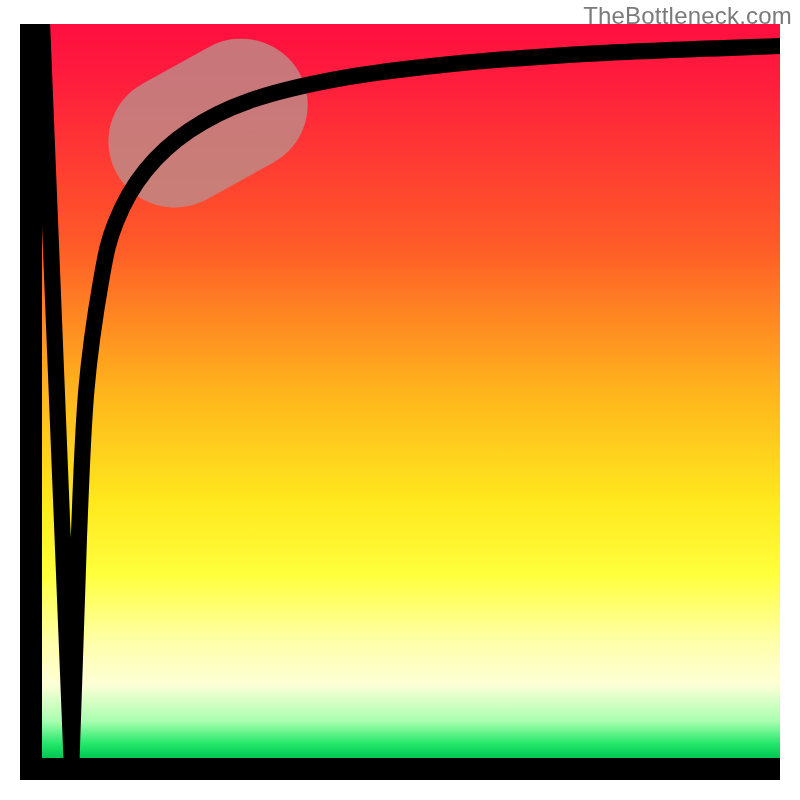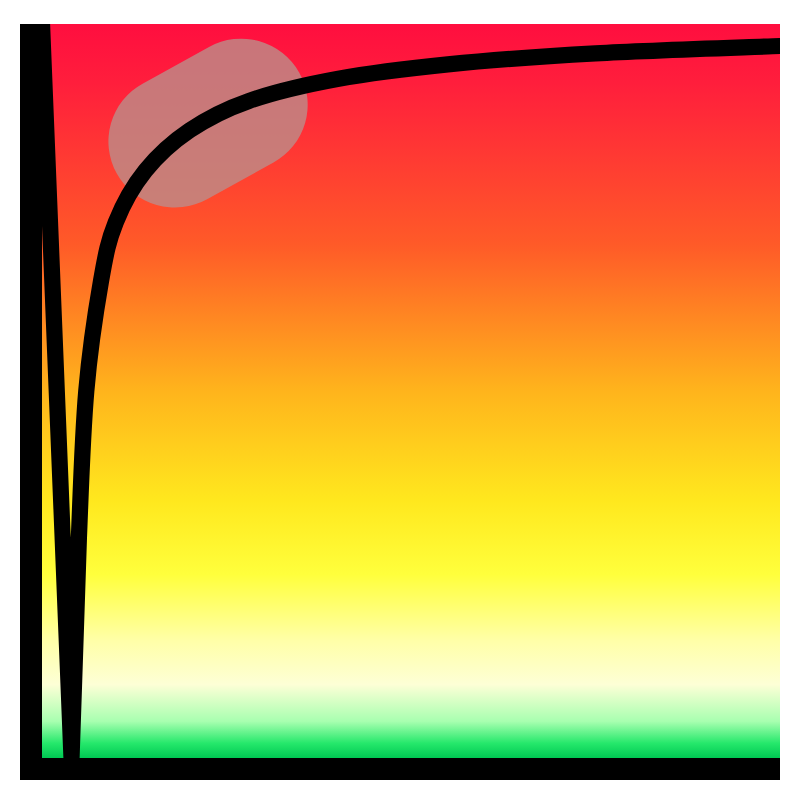--- a/index.html
+++ b/index.html
@@ -52,20 +52,21 @@
     bottom: 22px;
   }
   svg { width: 100%; height: 100%; display: block; }
   .curve { fill: none; stroke: #000; stroke-width: 2.2; }
   .marker { fill: none; stroke: #bd8b87; stroke-width: 18; stroke-linecap: round; opacity: 0.82; }
 </style>
 </head>
 <body>
 
 <div class="wrap">
+  <div class="watermark">TheBottleneck.com</div>
 
   <div class="plot">
     <div class="gradient"></div>
     <div class="svg-layer">
       <svg viewBox="0 0 100 100" preserveAspectRatio="none">
         <line class="marker" x1="18" y1="16" x2="27" y2="11"></line>
         <path class="curve" d="M 0.000 0.000 L 4.000 100.000 C 4.367 90.000, 4.700 77.500, 5.000 70.000 C 5.300 62.500, 5.500 55.833, 6.000 50.000 C 6.500 44.167, 7.333 38.833, 8.000 35.000 C 8.667 31.167, 9.000 29.500, 10.000 27.000 C 11.000 24.500, 12.333 22.083, 14.000 20.000 C 15.667 17.917, 17.667 16.083, 20.000 14.500 C 22.333 12.917, 24.667 11.667, 28.000 10.500 C 31.333 9.333, 35.500 8.333, 40.000 7.500 C 44.500 6.667, 49.167 6.083, 55.000 5.500 C 60.833 4.917, 67.500 4.417, 75.000 4.000 C 82.500 3.583, 95.833 3.167, 100.000 3.000 C 104.167 2.833, 100.000 3.000, 100.000 3.000 "></path>
       </svg>
     </div>
   </div>

